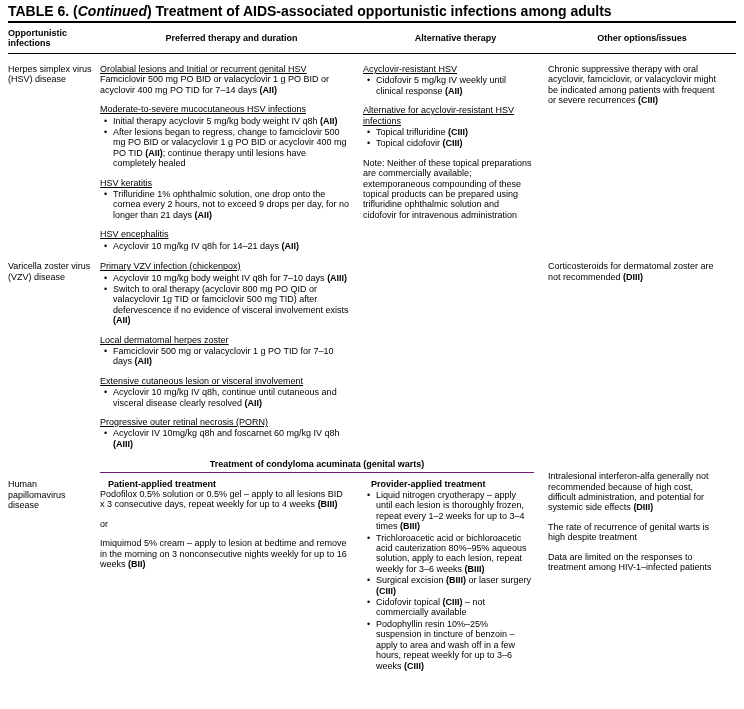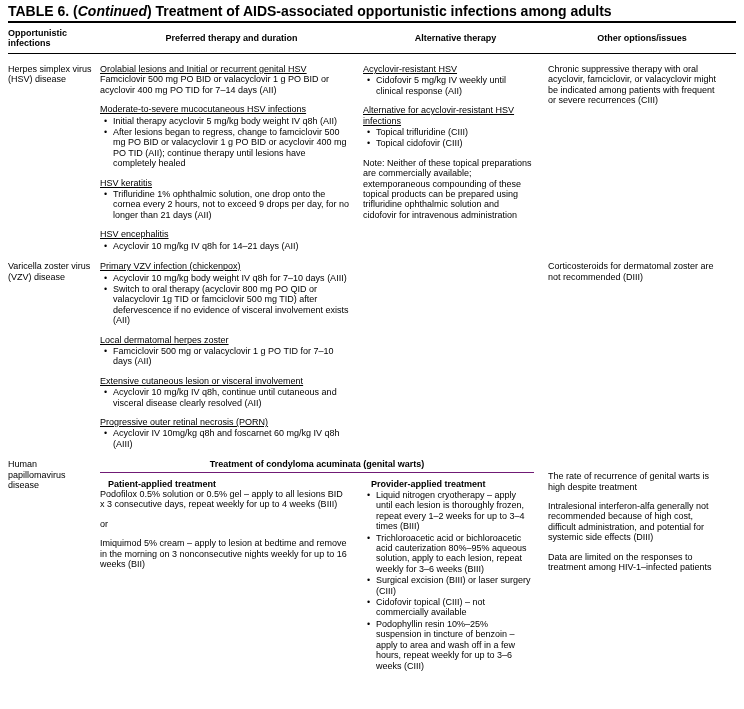--- a/index.html
+++ b/index.html
@@ -26,24 +26,24 @@
   .label { padding-right: 6px; }
   .blk { margin-top: 9px; }
   .heading + .blk { margin-top: 0; }
   .boldhead + .blk { margin-top: 0; }
   .blk.bullet { margin-top: 1px; padding-left: 13px; position: relative; }
   .blk:first-child { margin-top: 0; }
   .blk.bullet::before { content: "\2022"; position: absolute; left: 4px; }
   .blk.heading { text-decoration: underline; }
   .blk.boldhead { font-weight: bold; padding-left: 8px; }
   .blk.or { }
-  b { font-weight: normal; }
+  b { font-weight: bold; }
   
   .row.hpv { grid-template-rows: auto auto; }
-  .row.hpv .c1 { grid-column: 1; grid-row: 1 / span 2; }
+  .row.hpv .c1 { grid-column: 1; grid-row: 1 / span 2; margin-top: 20px; }
   .row.hpv .span-head {
     grid-column: 2 / 4; grid-row: 1;
     font-weight: bold; text-align: center;
     border-bottom: 1px solid #701a75;
     padding-bottom: 2px; margin-right: 14px; margin-bottom: 6px;
   }
   .row.hpv .c2 { grid-column: 2; grid-row: 2; }
   .row.hpv .c3 { grid-column: 3; grid-row: 2; }
   .row.hpv .c4 { grid-column: 4; grid-row: 1 / span 2; padding-top: 12px; }
 </style>
@@ -122,19 +122,19 @@
       </div>
     <div class="cell c3">
         <div class="blk boldhead">Provider-applied treatment</div>
         <div class="blk bullet">Liquid nitrogen cryotherapy – apply until each lesion is thoroughly frozen, repeat every 1–2 weeks for up to 3–4 times <b>(BIII)</b></div>
         <div class="blk bullet">Trichloroacetic acid or bichloroacetic acid cauterization 80%–95% aqueous solution, apply to each lesion, repeat weekly for 3–6 weeks <b>(BIII)</b></div>
         <div class="blk bullet">Surgical excision <b>(BIII)</b> or laser surgery <b>(CIII)</b></div>
         <div class="blk bullet">Cidofovir topical <b>(CIII)</b> – not commercially available</div>
         <div class="blk bullet">Podophyllin resin 10%–25% suspension in tincture of benzoin – apply to area and wash off in a few hours, repeat weekly for up to 3–6 weeks <b>(CIII)</b></div>
       </div>
     <div class="cell c4">
+        <div class="blk para">Intralesional interferon-alfa generally not recommended because of high cost, difficult administration, and potential for systemic side effects <b>(DIII)</b></div>
         <div class="blk para">The rate of recurrence of genital warts is high despite treatment</div>
-        <div class="blk para">Intralesional interferon-alfa generally not recommended because of high cost, difficult administration, and potential for systemic side effects <b>(DIII)</b></div>
         <div class="blk para">Data are limited on the responses to treatment among HIV-1–infected patients</div>
       </div>
   </div>
 
 </div>
 
 </body></html>

